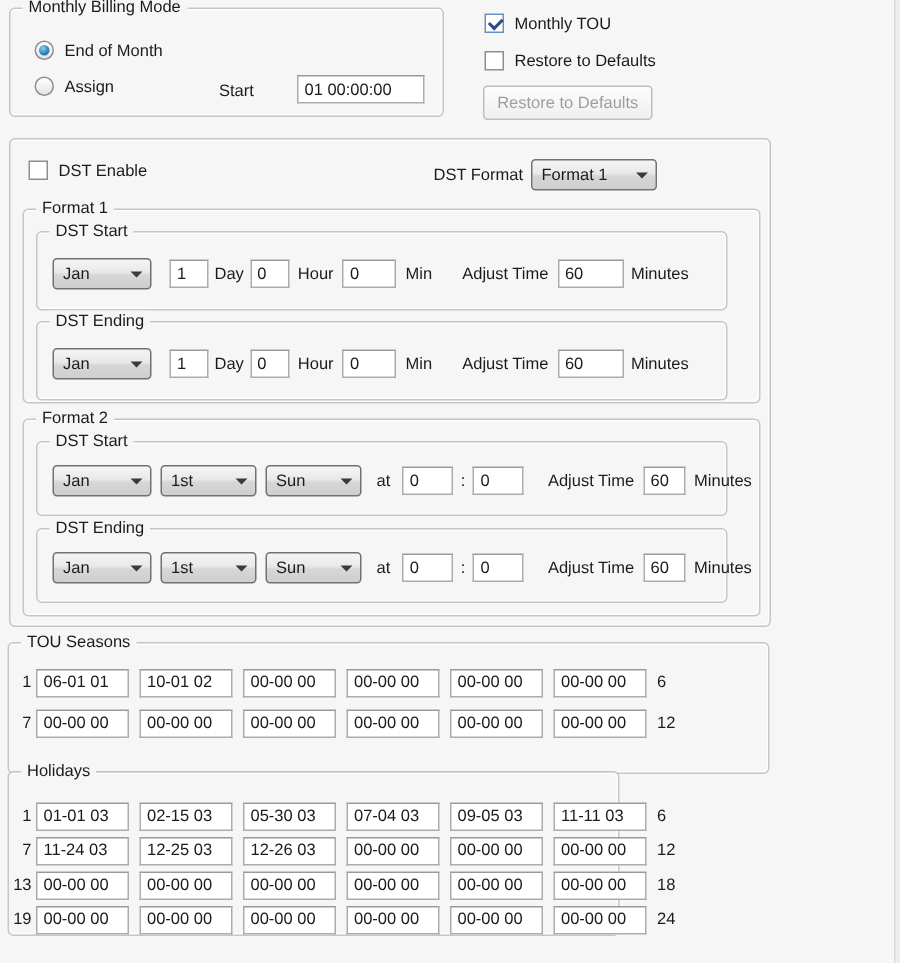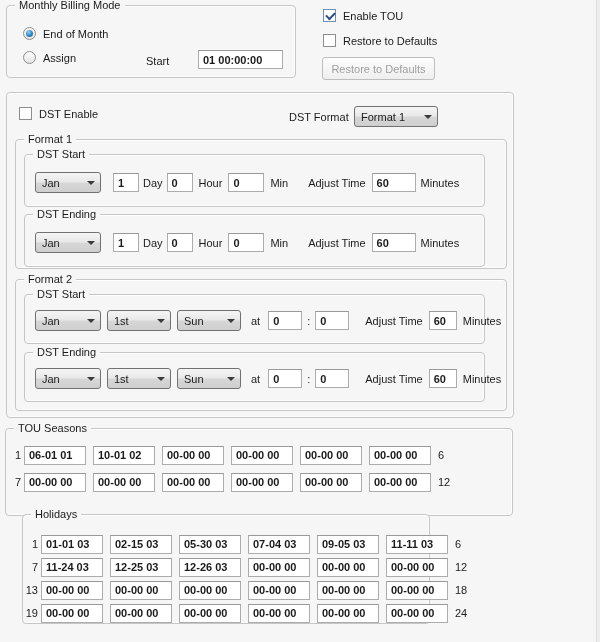--- a/index.html
+++ b/index.html
@@ -15,21 +15,21 @@
     padding-left:47px;
   }
   .legend{
     position:absolute;top:-8px;left:8px;background:#f6f6f6;
     padding:0 4px;line-height:15px;white-space:nowrap;
   }
   .lbl{white-space:nowrap;flex:none;}
   .tin{
     height:19px;border:1px solid #acacac;border-top-color:#999;background:#fff;
     font-family:"Liberation Sans",sans-serif;font-size:11px;color:#1b1b1b;
-    padding:1px 4px;box-sizing:border-box;flex:none;font-weight:bold;
+    padding:1px 4px;box-sizing:border-box;flex:none;
   }
   .combo{
     height:21px;border:1px solid #717171;border-radius:3px;
     background:linear-gradient(#f5f5f5 0%,#e9e9e9 45%,#d6d6d6 55%,#cfcfcf 100%);
     display:flex;align-items:center;padding:0 18px 0 6px;
     box-sizing:border-box;position:relative;flex:none;white-space:nowrap;
   }
   .combo .arrow{
     position:absolute;right:5px;top:8px;width:0;height:0;
     border-left:4px solid transparent;border-right:4px solid transparent;
@@ -89,21 +89,21 @@
   <div class="ctl-row" style="left:16px;top:45px;">
     <span class="radio"></span>
     <span class="lbl">Assign</span>
   </div>
   <span class="lbl" style="position:absolute;left:139px;top:49px;">Start</span>
   <input class="tin w85" style="position: absolute; left: 191px; top: 44px;" value="01 00:00:00">
 </div>
 
 <div class="ctl-row" style="left:323px;top:9px;">
   <span class="cb checked"></span>
-  <span class="lbl">Enable TOU</span>
+  <span class="lbl">Monthly TOU</span>
 </div>
 <div class="ctl-row" style="left:323px;top:34px;">
   <span class="cb"></span>
   <span class="lbl">Restore to Defaults</span>
 </div>
 <button class="btn" style="left:322px;top:57px;width:113px;height:23px;" disabled="">Restore to Defaults</button>
 
 <div class="gbox" style="left:6px;top:92px;width:508px;height:326px;">
 
   <div class="ctl-row" style="left:12px;top:14px;">
@@ -232,21 +232,21 @@
     <input class="tin w62 mr7" value="00-00 00" style="">
     <input class="tin w62 mr7" value="00-00 00" style="">
     <input class="tin w62 mr7" value="00-00 00" style="">
     <input class="tin w62 mr7" value="00-00 00" style="">
     <input class="tin w62 mr7" value="00-00 00" style="">
     <input class="tin w62" value="00-00 00" style="">
     <span class="endnum">12</span>
   </div>
 </div>
 
-<div class="gbox" style="left:22px;top:514px;width:408px;height:110px;">
+<div class="gbox" style="left:5px;top:514px;width:408px;height:110px;">
   <span class="legend">Holidays</span>
 
   <div class="tourow" style="top:19px;">
     <span class="rownum">1</span>
     <input class="tin w62 mr7" value="01-01 03" style="">
     <input class="tin w62 mr7" value="02-15 03" style="">
     <input class="tin w62 mr7" value="05-30 03" style="">
     <input class="tin w62 mr7" value="07-04 03" style="">
     <input class="tin w62 mr7" value="09-05 03" style="">
     <input class="tin w62" value="11-11 03" style="">

